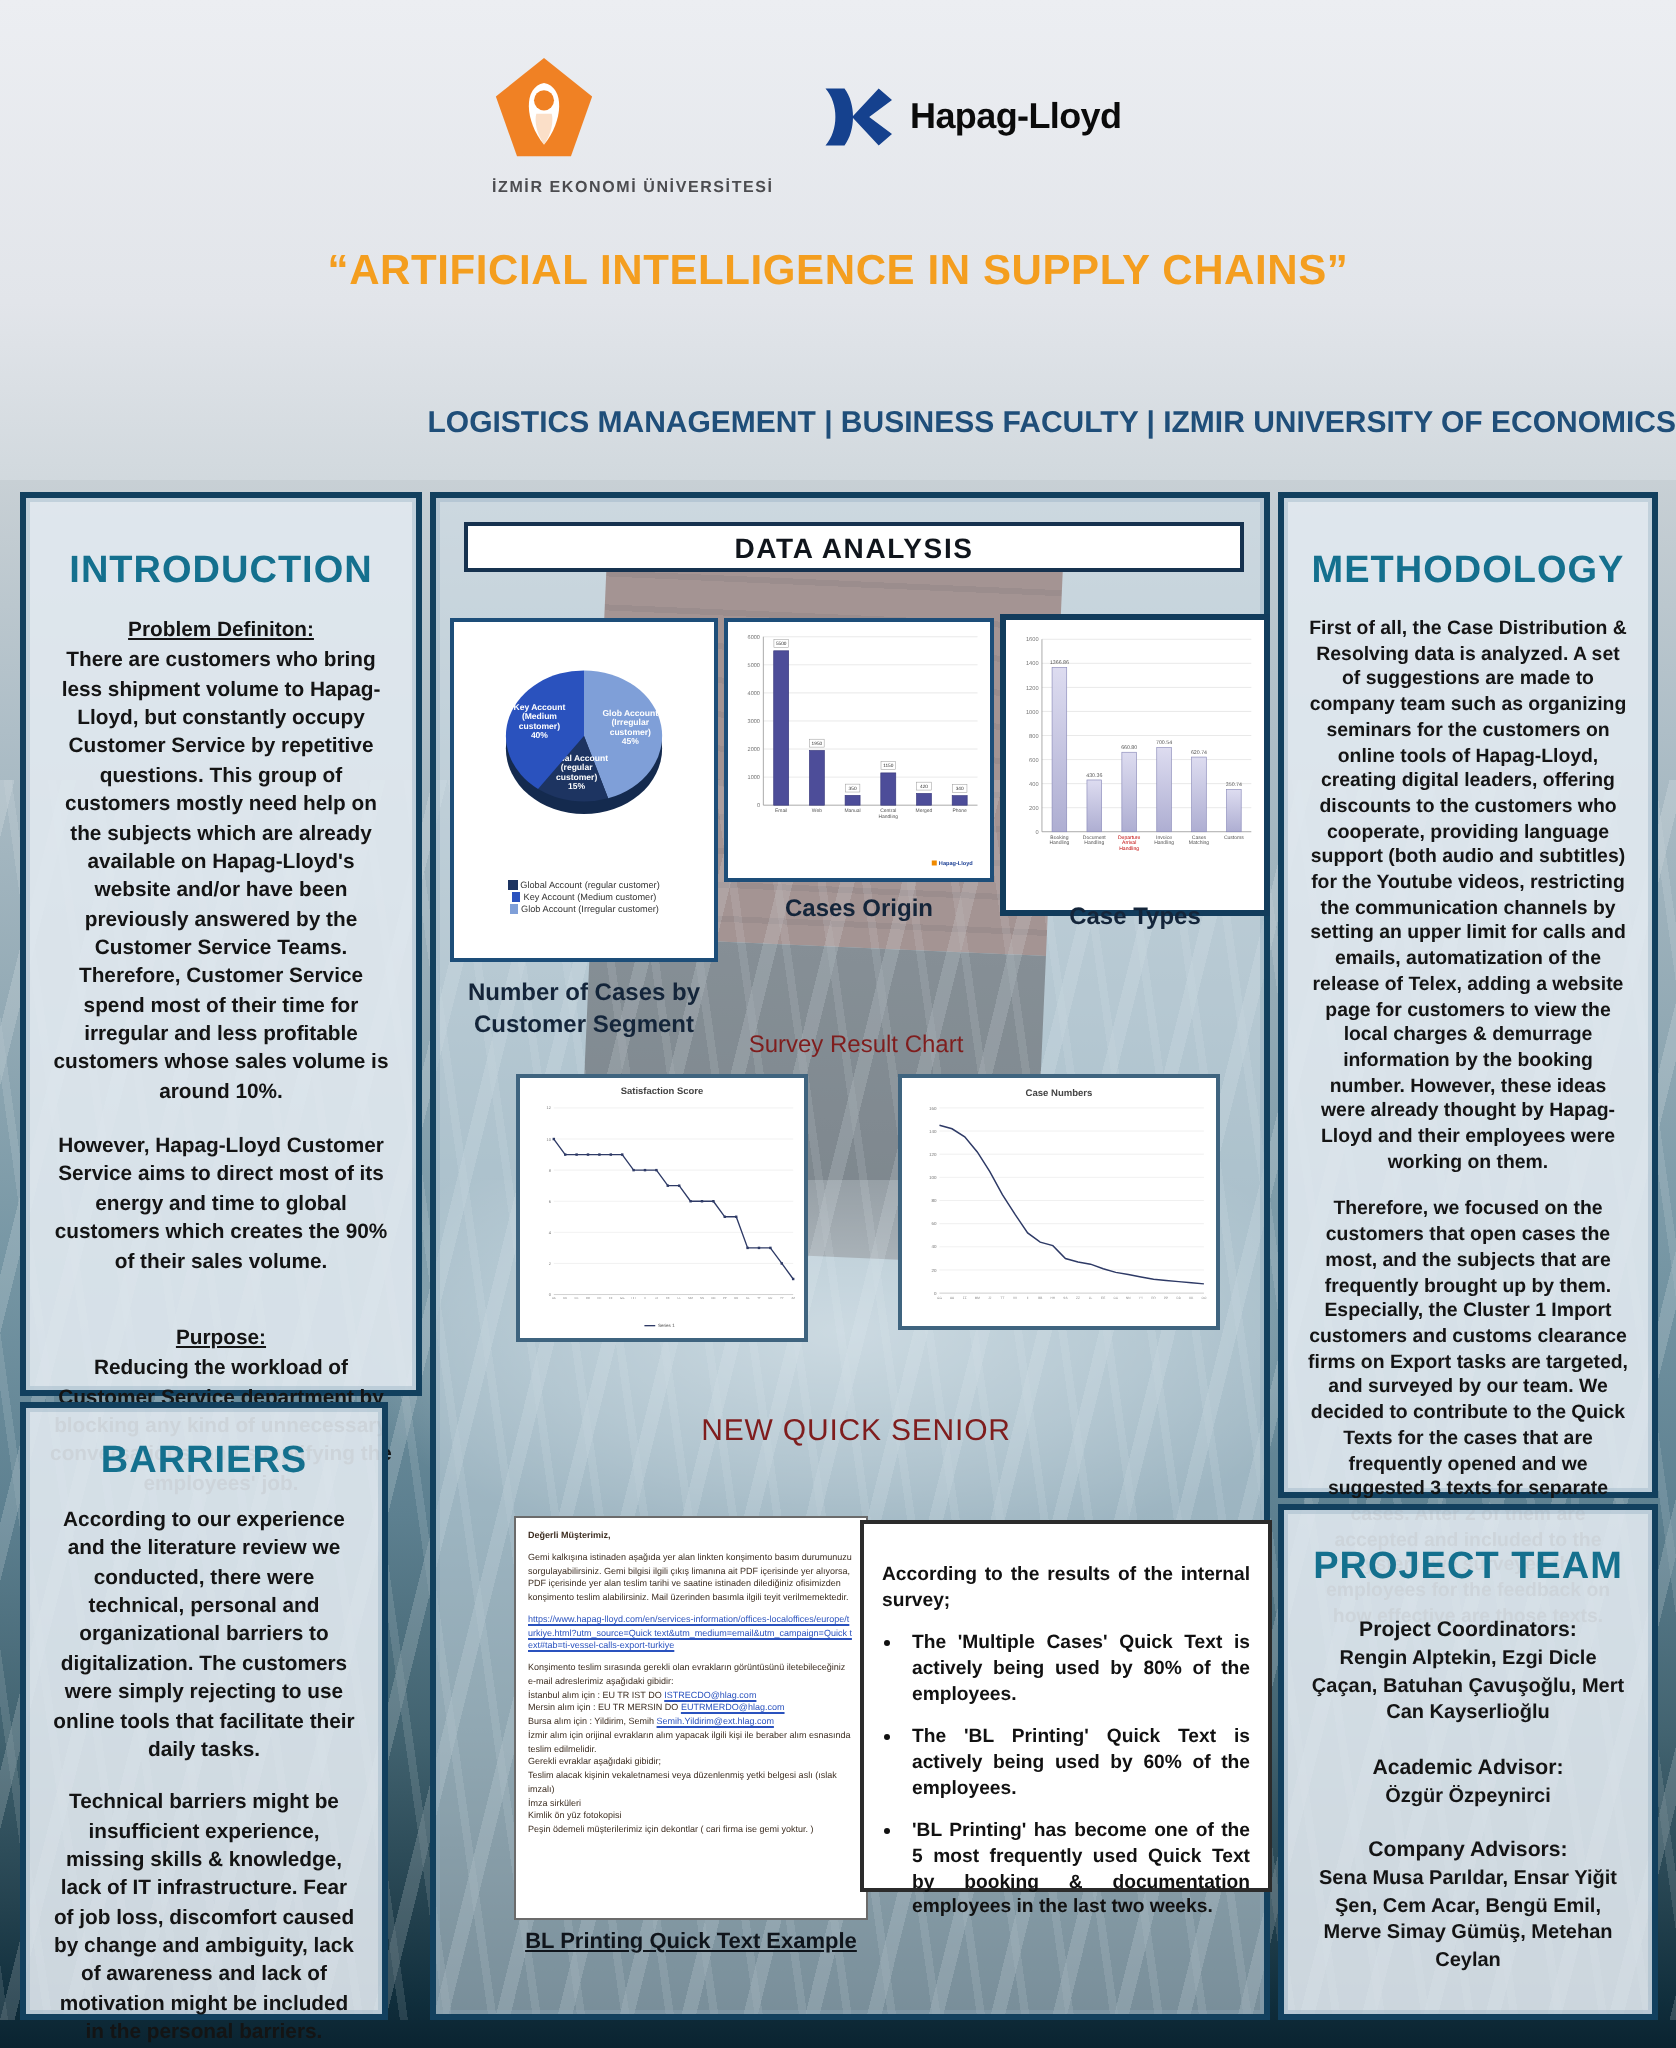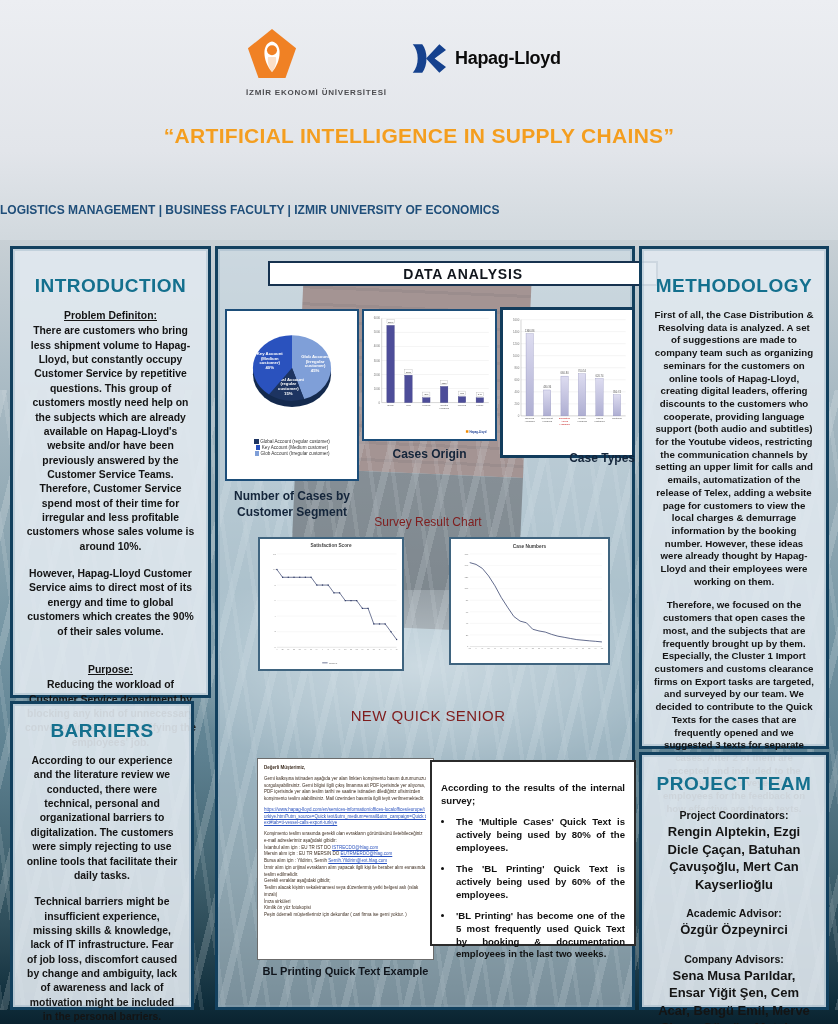--- a/index.html
+++ b/index.html
@@ -19,65 +19,65 @@
   #ship .hull{height:44%;background:linear-gradient(180deg,#2a2d31 0%,#1c1f23 70%,#15181c 100%);}
 
   
   .hdr{position:absolute;z-index:6;}
   #ieu-wrap{left:246px;top:28px;width:180px;text-align:left;}
   #ieu-label{font-size:8px;font-weight:700;color:#4c4c50;letter-spacing:.8px;margin-top:2px;}
   #hl-wrap{left:408px;top:42px;display:flex;align-items:center;gap:9px;}
   #hl-label{font-size:18px;font-weight:700;color:#0b0b0b;letter-spacing:-.3px;}
   #title-block{left:0;top:120px;width:838px;text-align:center;}
   .title-line{font-size:21px;font-weight:700;color:#F49E1F;letter-spacing:.3px;line-height:1.5;}
-  #subtitle{left:0;top:203px;width:838px;text-align:left;font-size:12px;font-weight:700;color:#1F4E79;}
+  #subtitle{left:0;top:203px;width:838px;text-align:right;font-size:15px;font-weight:700;color:#1F4E79;}
 
   
   .panel{position:absolute;z-index:5;background:rgba(225,233,239,.9);border:3px solid #12405e;
          box-shadow:inset 0 0 0 2px rgba(140,170,190,.35);box-sizing:border-box;}
   #mid-panel{background:rgba(210,224,233,.55);}
   .panel-h{font-size:19px;font-weight:700;color:#14708e;text-align:center;letter-spacing:.5px;margin:26px 8px 12px;}
   .body-text{font-size:10.4px;line-height:1.38;font-weight:600;color:#141414;text-align:center;margin:9px 12px;}
   #methodology .body-text{font-size:9.7px;line-height:1.31;margin:8px 11px;}
   .u-label{text-decoration:underline;font-weight:700;}
   .team-label{font-size:10.6px;font-weight:700;color:#141414;text-align:center;margin:14px 10px 2px;}
-  .team-names{font-size:13px;font-weight:600;color:#141414;text-align:center;margin:0 12px;line-height:1.35;}
+  .team-names{font-size:10px;font-weight:600;color:#141414;text-align:center;margin:0 12px;line-height:1.35;}
 
   
   .mid-abs{position:absolute;box-sizing:border-box;}
   #da-header{left:14px;top:12px;width:390px;height:25px;background:#fff;border:2px solid #16324f;
-             text-align:center;font-size:14px;font-weight:700;color:#10151c;letter-spacing:.8px;line-height:22px;margin-left:36px;}
+             text-align:center;font-size:14px;font-weight:700;color:#10151c;letter-spacing:.8px;line-height:22px;}
   .card{position:absolute;background:#fff;border:2px solid #1d4e79;box-sizing:border-box;z-index:6;}
   #card-pie{left:7px;top:60px;width:134px;height:172px;padding:2px;}
   #card-origin{left:144px;top:60px;width:135px;height:132px;}
   #card-types{left:282px;top:58px;width:135px;height:151px;border-width:3px;border-color:#123c5c;}
   .caption{position:absolute;font-size:12px;font-weight:700;color:#14253a;text-align:center;line-height:1.3;z-index:6;}
   #cap-pie{left:7px;top:240px;width:134px;}
   #cap-origin{left:144px;top:198px;width:135px;}
-  #cap-types{left:282px;top:202px;width:135px;text-align:right;}
+  #cap-types{left:282px;top:202px;width:135px;}
   .mid-h{position:absolute;left:0;width:420px;text-align:center;font-weight:400;color:#7f1d1d;z-index:6;}
   #survey-h{top:266px;font-size:12px;}
   #nqt-h{top:458px;font-size:15px;letter-spacing:.4px;}
   #sat-card{left:40px;top:288px;width:146px;height:134px;border-color:#3f647f;}
   #case-card{left:231px;top:288px;width:161px;height:128px;border-color:#3f647f;}
   #pie-legend{display:flex;flex-wrap:wrap;justify-content:center;column-gap:4px;row-gap:1px;margin-top:2px;}
   .lg-item{display:flex;align-items:center;gap:1.5px;font-size:4.6px;color:#333;}
   .lg-key{width:4.5px;height:4.5px;display:inline-block;}
 
   #email-box{left:39px;top:509px;width:177px;height:202px;background:#fff;border:1.5px solid #6b6b6b;
              padding:6px 6px;font-size:4.5px;line-height:1.5;color:#3d2d20;overflow:hidden;z-index:6;}
   .qt-line{margin:0;}
   .qt-bold{font-weight:700;}
   .qt-gap{height:4px;}
   .link{color:#2a52be;text-decoration:underline;word-break:break-all;}
   #survey-box{left:212px;top:511px;width:206px;height:186px;background:#fff;border:2px solid #2b2b2b;
               padding:20px 9px;font-size:9.6px;font-weight:600;line-height:1.32;text-align:justify;color:#111;z-index:6;box-sizing:border-box;}
   #survey-bullets{margin:9px 0 0 13px;padding:0;}
   #survey-bullets li{margin-bottom:9px;padding-left:2px;}
-  #bl-caption{left:25px;top:716px;width:205px;text-align:center;font-size:11px;font-weight:700;color:#10151c;z-index:6;position:absolute;}
+  #bl-caption{left:25px;top:716px;width:205px;text-align:center;font-size:11px;font-weight:700;color:#10151c;z-index:6;position:absolute;text-decoration:underline;}
 
   svg text{font-family:"Liberation Sans",sans-serif;}
 </style>
 </head>
 <body>
 
 <div id="poster">
 
   <div id="bg-top"></div>
   <div id="bg-sea"></div>

